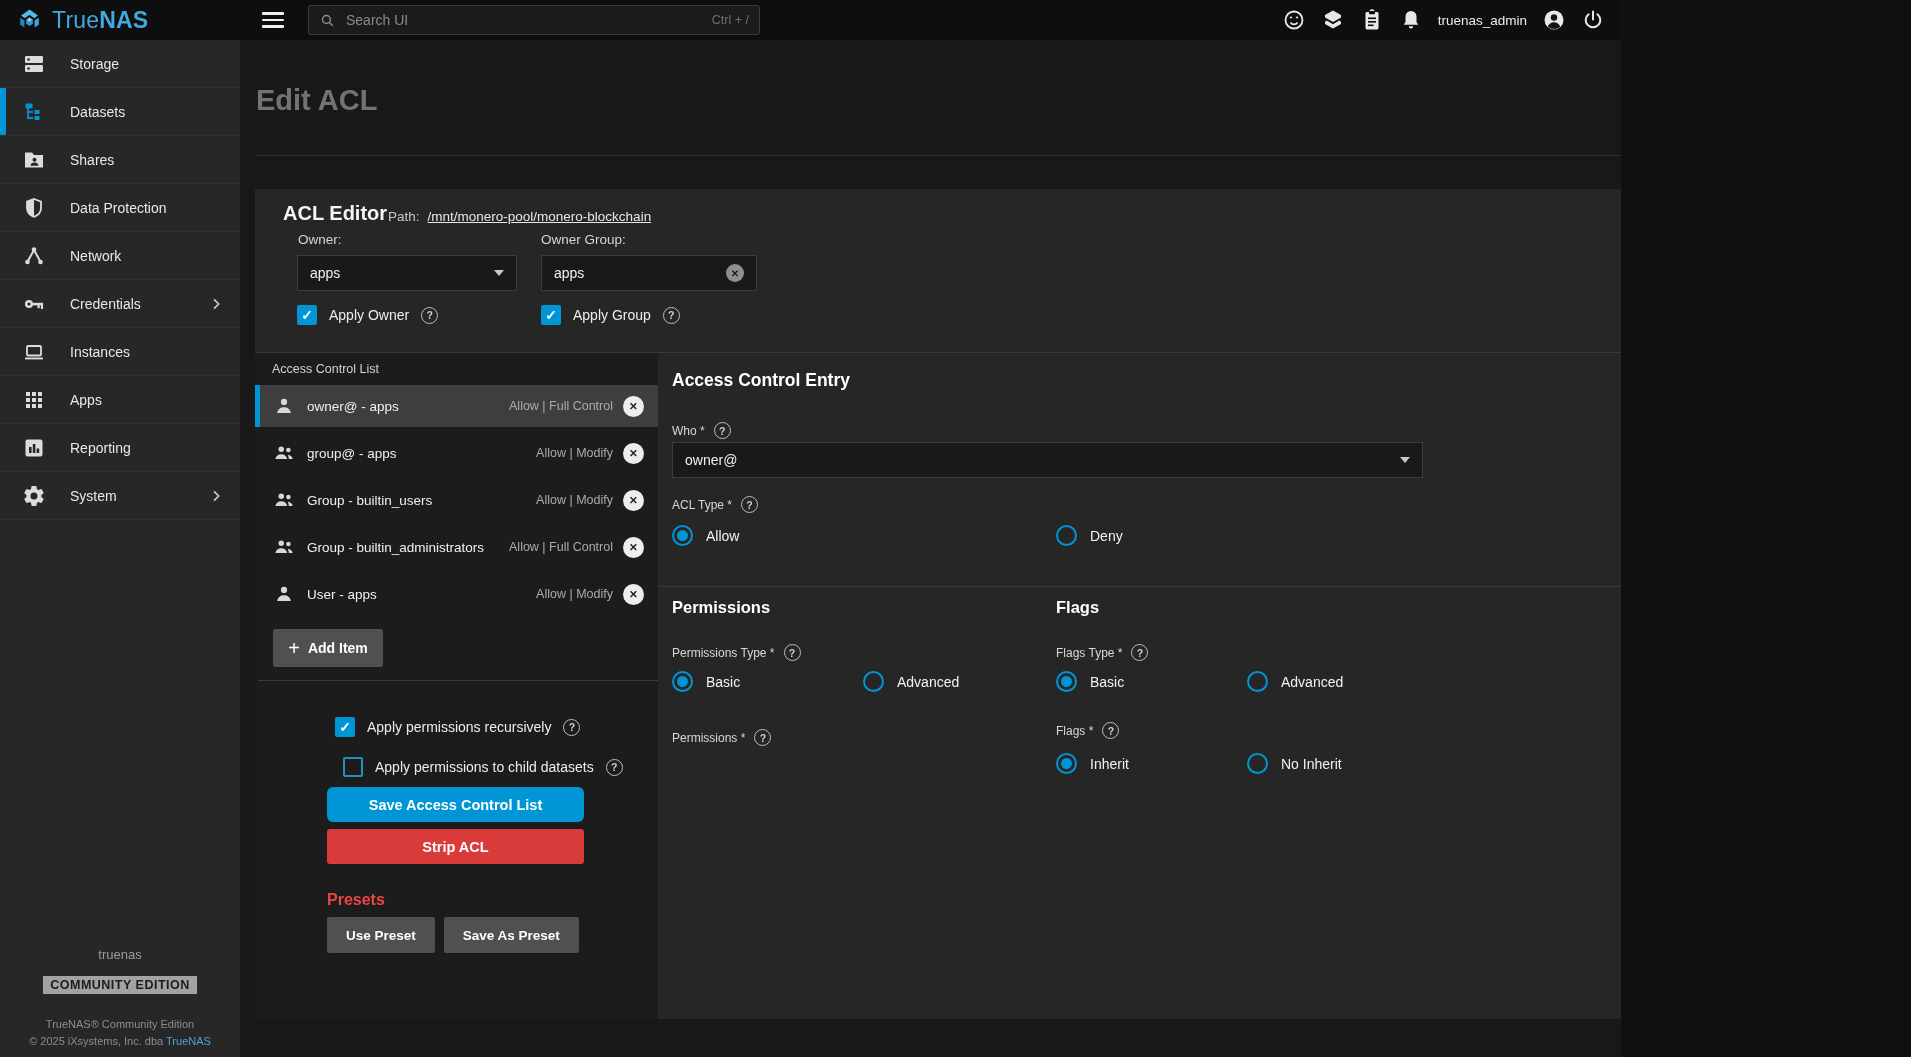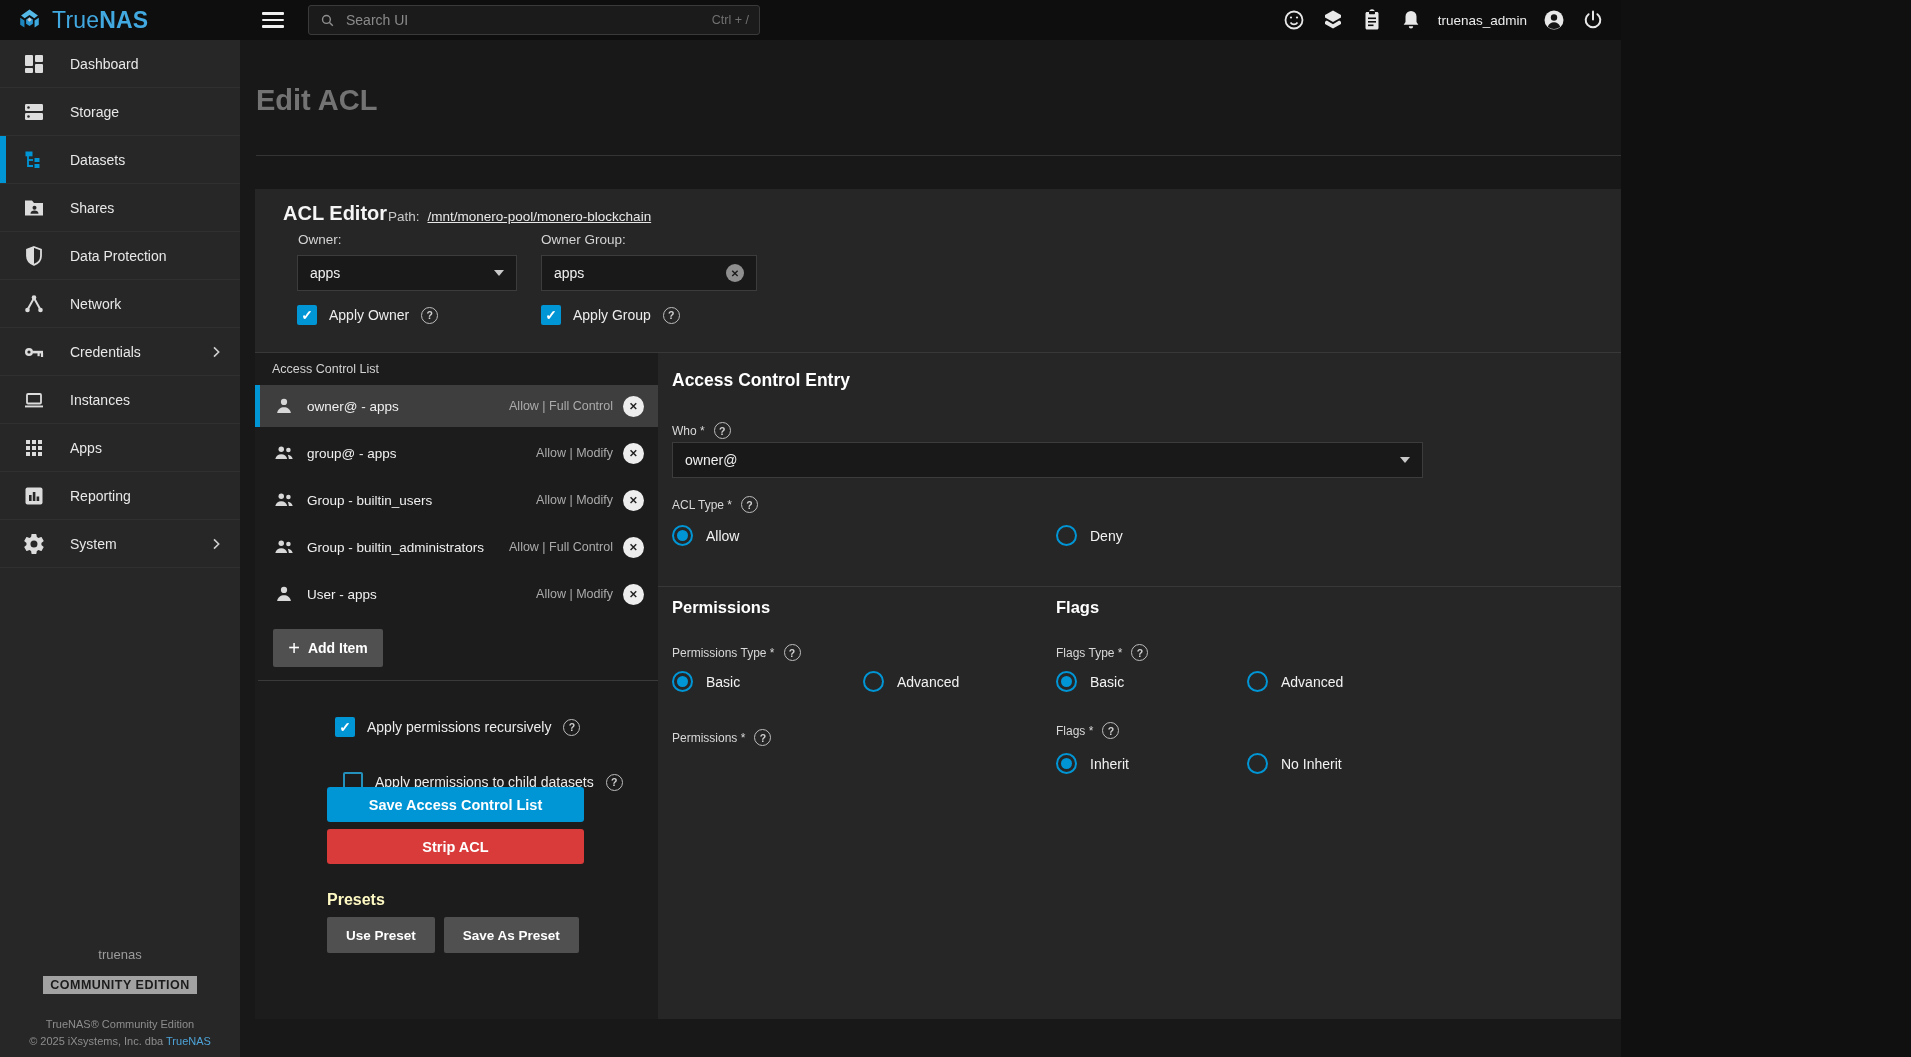--- a/index.html
+++ b/index.html
@@ -79,25 +79,25 @@
   .acl-item.selected{background:#3e3e3e;border-left:5px solid #0095d5;padding-left:13px;}
   .acl-icon{width:22px;height:22px;margin-right:12px;flex:0 0 22px;}
   .acl-who{font-size:13.5px;color:#f0f0f0;white-space:nowrap;}
   .acl-perm{margin-left:auto;font-size:12.5px;color:#ababab;margin-right:10px;white-space:nowrap;}
   .x-circle{width:21px;height:21px;border-radius:50%;background:#ededed;display:flex;align-items:center;justify-content:center;cursor:pointer;flex:0 0 21px;}
   .x-circle::before{content:"\2715";font-size:10.5px;font-weight:700;color:#1d1d1d;}
   .add-item-btn{position:absolute;left:18px;top:276px;width:110px;height:38px;background:#505050;color:#fff;font-weight:700;font-size:14px;display:flex;align-items:center;justify-content:center;gap:8px;border:none;border-radius:2px;cursor:pointer;font-family:"Liberation Sans",sans-serif;}
   .plus-icon::before{content:"+";font-size:20px;font-weight:400;line-height:1;}
   .left-divider{position:absolute;top:327px;left:3px;right:0;border-top:1px solid #3a3a3a;}
   .cb-recursive{left:80px;top:364px;}
-  .cb-child{left:80px;top:419px;padding-left:8px;}
+  .cb-child{left:80px;top:404px;padding-left:8px;}
   .action-btn{position:absolute;left:72px;width:257px;height:35px;color:#fff;font-weight:700;font-size:14.5px;border:none;border-radius:3px;cursor:pointer;font-family:"Liberation Sans",sans-serif;}
-  .save-btn{top:434px;background:#0095d5;}
+  .save-btn{top:434px;background:#0095d5;border-radius:6px;}
   .strip-btn{top:476px;background:#d93a3a;}
-  .presets-title{position:absolute;left:72px;top:538px;font-size:16px;font-weight:700;color:#fef9c3;}
+  .presets-title{position:absolute;left:72px;top:538px;font-size:16px;font-weight:700;color:#ef4444;}
   .preset-row{position:absolute;left:72px;top:564px;display:flex;gap:9px;}
   .preset-btn{height:36px;background:#505050;color:#fff;font-weight:700;font-size:13.5px;border:none;border-radius:2px;padding:0 19px;cursor:pointer;font-family:"Liberation Sans",sans-serif;}
 
   
   .ace-title{position:absolute;left:14px;top:17px;font-size:17.5px;font-weight:700;color:#ffffff;}
   .field-label{position:absolute;font-size:12px;font-weight:400;color:#d8d8d8;display:flex;align-items:center;gap:9px;}
   .who-label{left:14px;top:69px;}
   .who-select{position:absolute;left:14px;top:89px;width:751px;height:36px;}
   .acltype-label{left:14px;top:143px;}
   .radio{position:absolute;display:flex;align-items:center;gap:13px;cursor:pointer;}
@@ -187,31 +187,20 @@
           <path d="M12 3.5v8"></path>
           <path d="M7.6 6.2a7.3 7.3 0 1 0 8.8 0"></path>
         </svg>
     </div>
   </div>
 
   <div class="sidebar">
     <div class="nav-item">
       <span class="nav-icon"><svg viewBox="0 0 24 24">
             <g fill="#dcdcdc">
-              <rect x="3" y="3" width="8" height="11" rx="1"></rect>
-              <rect x="13" y="3" width="8" height="7" rx="1"></rect>
-              <rect x="3" y="16" width="8" height="5" rx="1"></rect>
-              <rect x="13" y="12" width="8" height="9" rx="1"></rect>
-            </g>
-          </svg></span>
-      <span class="nav-label">Dashboard</span>
-    </div>
-    <div class="nav-item">
-      <span class="nav-icon"><svg viewBox="0 0 24 24">
-            <g fill="#dcdcdc">
               <rect x="3" y="4" width="18" height="7" rx="1.2"></rect>
               <rect x="3" y="13" width="18" height="7" rx="1.2"></rect>
             </g>
             <circle cx="6.5" cy="7.5" r="1.3" fill="#272727"></circle>
             <circle cx="6.5" cy="16.5" r="1.3" fill="#272727"></circle>
           </svg></span>
       <span class="nav-label">Storage</span>
     </div>
     <div class="nav-item active">
       <span class="nav-icon"><svg viewBox="0 0 24 24">

